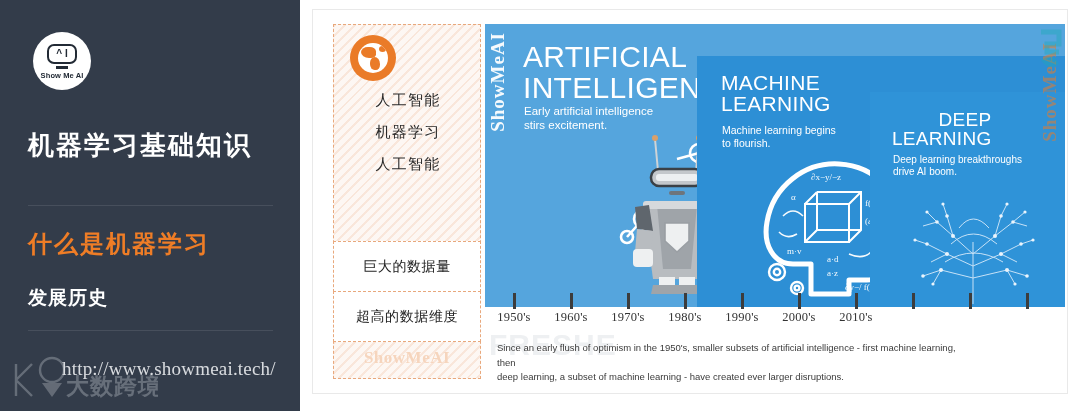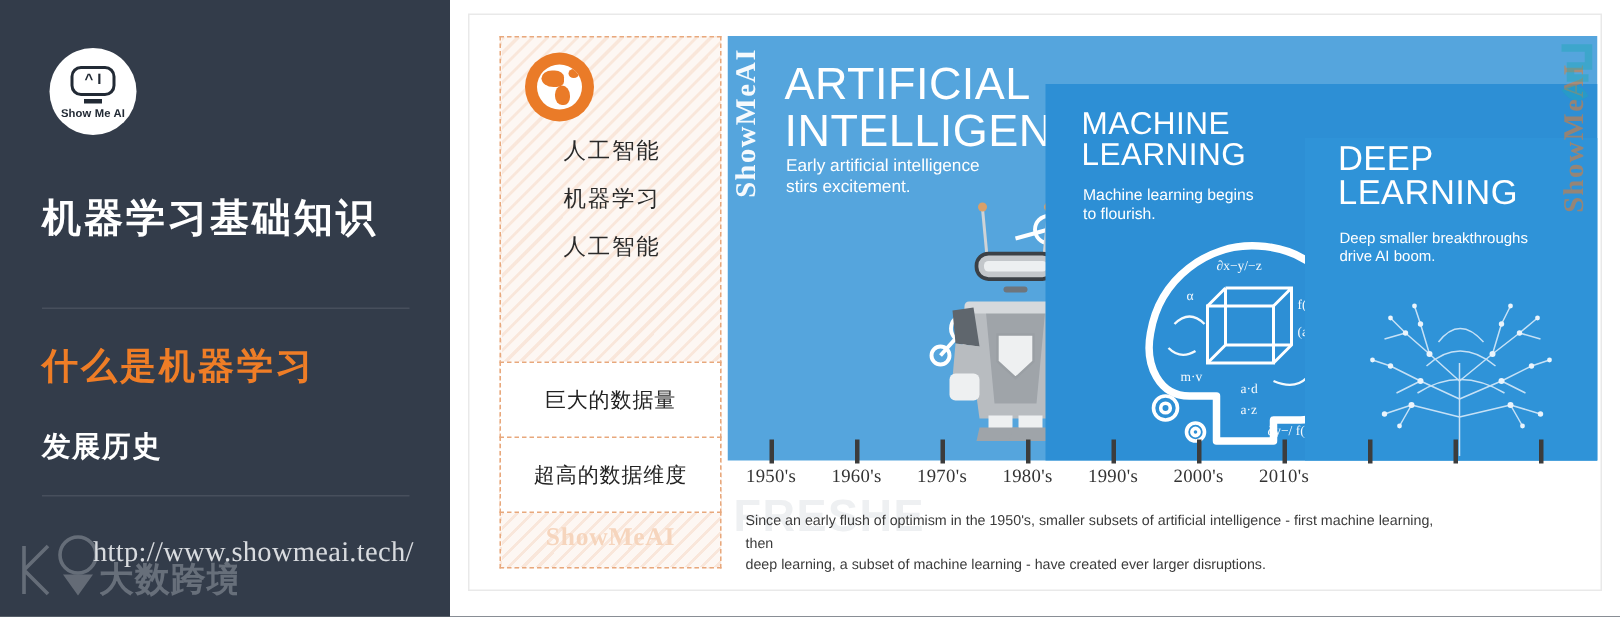--- a/index.html
+++ b/index.html
@@ -155,21 +155,21 @@
   }
   .era-sub {
     position: absolute; color: #ffffff; font-weight: 400;
     font-family: "Liberation Sans", sans-serif; line-height: 1.22;
     white-space: pre-line;
   }
   #ai-title { left: 38px; top: 18px; font-size: 30px; }
   #ai-sub   { left: 39px; top: 80px; font-size: 11.5px; }
   #ml-title { left: 24px; top: 16px; font-size: 21px; }
   #ml-sub   { left: 25px; top: 68px; font-size: 10.5px; }
-  #dl-title { left: 22px; top: 2px; font-size: 23px; }
+  #dl-title { left: 22px; top: 18px; font-size: 19px; text-align: right; }
   #dl-sub   { left: 23px; top: 62px; font-size: 10px; }
 
   .vertical-watermark {
     position: absolute;
     font-family: "Liberation Serif", "DejaVu Serif", serif;
     font-weight: bold; letter-spacing: 1px;
     writing-mode: vertical-rl; text-orientation: mixed;
     transform: rotate(180deg);
   }
   #wm-left {
@@ -374,21 +374,21 @@
             <text x="74" y="132">a·z</text>
             <text x="92" y="146">∂y−/ f(x)</text>
             <text x="34" y="110">m·v</text>
             <text x="38" y="56">α</text>
           </g>
         </svg>
 
         <div class="era-panel" id="era-dl">
           <div class="era-title" id="dl-title">DEEP
 LEARNING</div>
-          <div class="era-sub" id="dl-sub">Deep smaller breakthroughs
+          <div class="era-sub" id="dl-sub">Deep learning breakthroughs
 drive AI boom.</div>
         </div>
 
         <svg id="neuralbrain" viewBox="0 0 140 115">
           <g stroke="#cfe6f8" stroke-width="1" fill="none" opacity=".95">
             <path d="M70 112 L70 50"></path>
             <path d="M70 62 L50 44 M70 62 L92 44 M70 74 L44 62 M70 74 L98 62 M70 86 L38 78 M70 86 L104 78"></path>
             <path d="M50 44 L34 30 M50 44 L44 24 M92 44 L110 30 M92 44 L98 24"></path>
             <path d="M44 62 L24 52 M44 62 L28 70 M98 62 L118 52 M98 62 L114 70"></path>
             <path d="M38 78 L20 84 M38 78 L30 92 M104 78 L124 84 M104 78 L112 92"></path>

